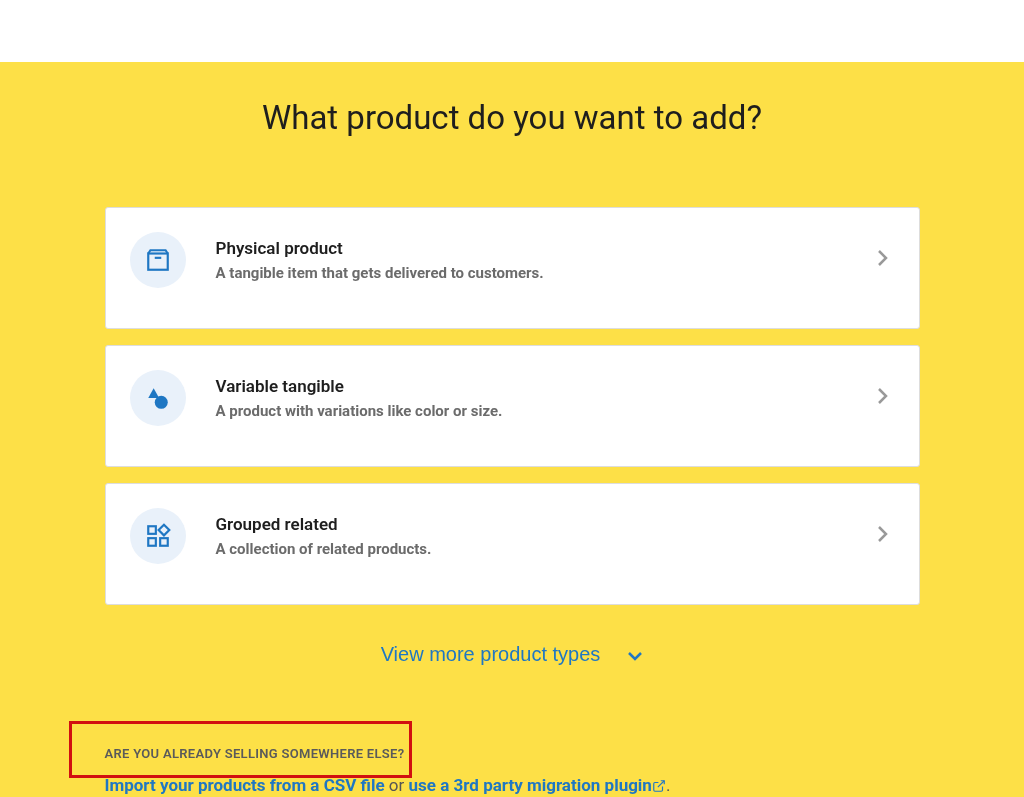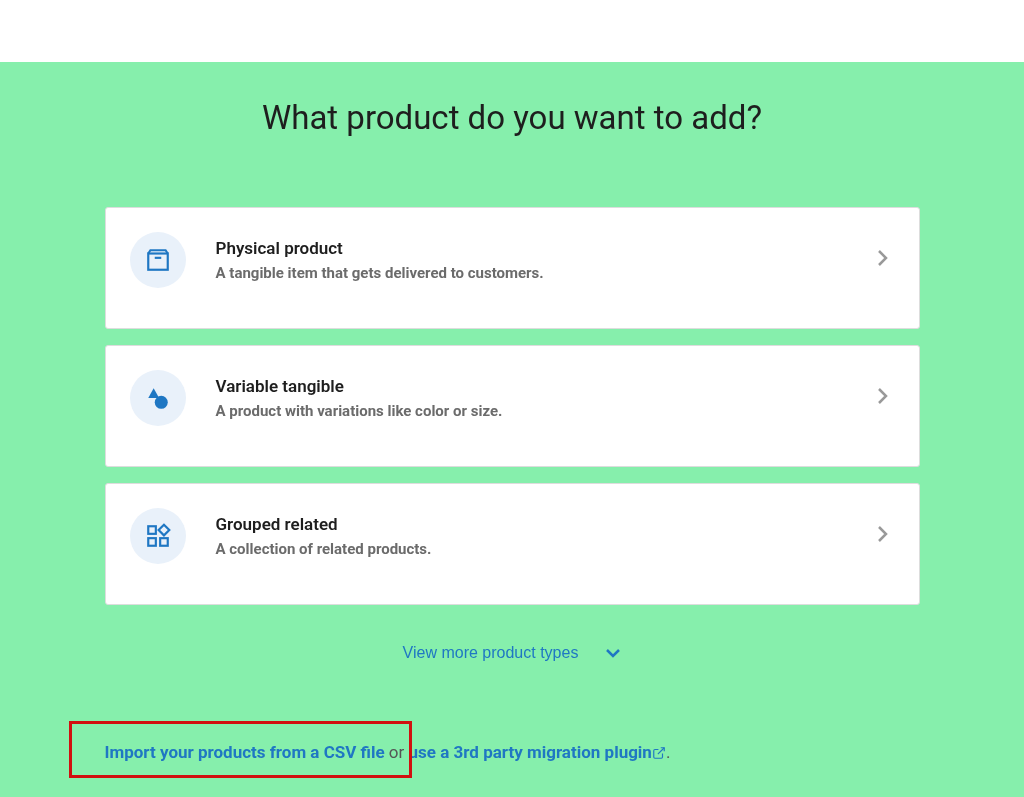--- a/index.html
+++ b/index.html
@@ -12,21 +12,21 @@
       background: #fff;
       width: 1024px;
       height: 797px;
       overflow: hidden;
     }
     .top-white {
       height: 62px;
       background: #fff;
     }
     .content-area {
-      background: #86efac;
+      background: #fde047;
       min-height: 735px;
       padding-top: 36px;
     }
     .container {
       width: 815px;
       margin: 0 auto;
     }
     .page-title {
       text-align: center;
       font-size: 33px;
@@ -77,21 +77,21 @@
       color: #999;
       flex-shrink: 0;
     }
     .view-more {
       text-align: center;
       margin-top: 38px;
       margin-bottom: 80px;
     }
     .view-more-btn {
       color: #1f77c3;
-      font-size: 16px;
+      font-size: 20px;
       background: none;
       border: none;
       cursor: pointer;
       display: inline-flex;
       align-items: flex-start;
       gap: 27px;
     }
     .footer-section {
       margin-top: 20px;
     }
@@ -196,20 +196,21 @@
         <span>View more product types</span>
         <span>
           <svg width="16" height="10" viewBox="0 0 16 10" fill="none" stroke="#1f77c3" stroke-width="2.5">
             <polyline points="2,2 8,8 14,2"></polyline>
           </svg>
         </span>
       </button>
     </div>
 
     <div class="footer-section">
+      <div class="footer-label">ARE YOU ALREADY SELLING SOMEWHERE ELSE?</div>
       <div class="footer-line">
         <a href="#">Import your products from a CSV file</a><span> or </span><a href="#"><span>use a 3rd party migration plugin</span><span class="ext-icon"><svg width="14" height="14" viewBox="0 0 24 24" fill="none" stroke="#1f77c3" stroke-width="2">
                 <path d="M18 13v6a2 2 0 0 1-2 2H5a2 2 0 0 1-2-2V8a2 2 0 0 1 2-2h6"></path>
                 <polyline points="15 3 21 3 21 9"></polyline>
                 <line x1="10" y1="14" x2="21" y2="3"></line>
               </svg></span></a><span>.</span>
       </div>
     </div>
 
   </div>

